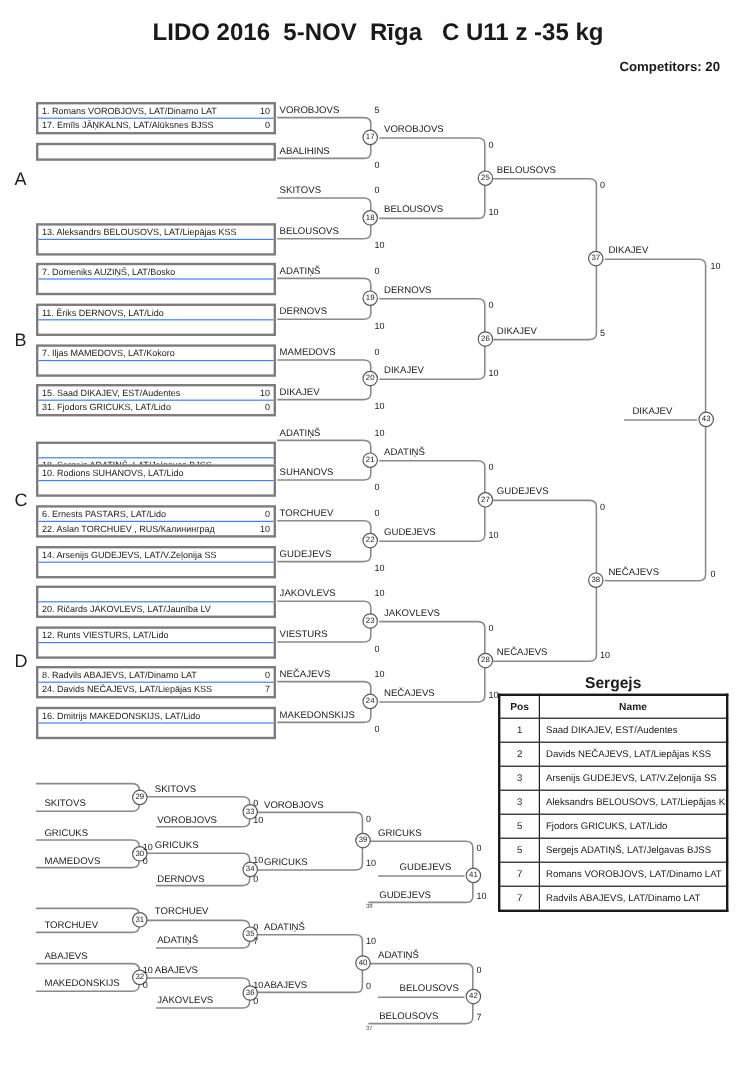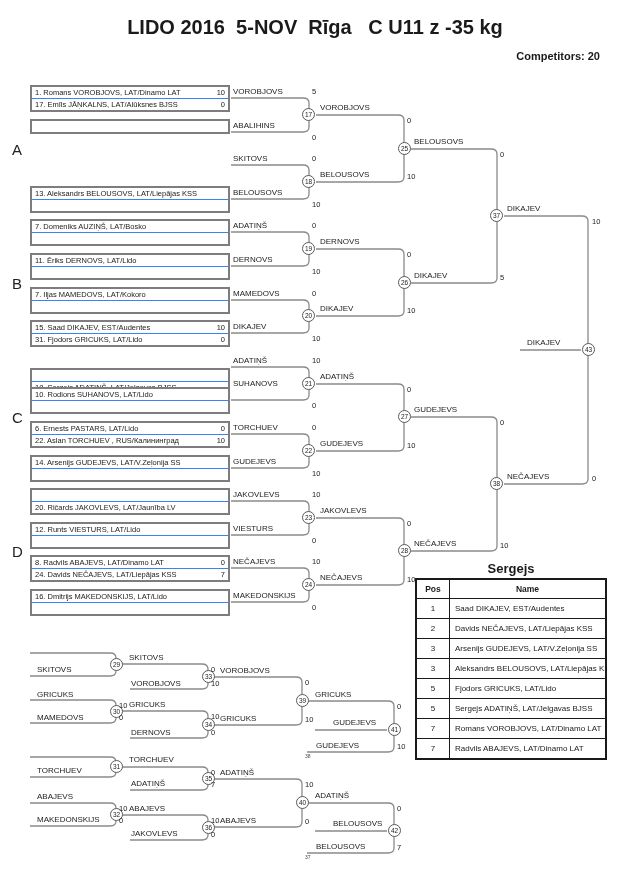--- a/index.html
+++ b/index.html
@@ -231,21 +231,21 @@
 
   <div class="abs wlab" style="top:87px">VOROBJOVS</div>
   <div class="abs wlab" style="top:121px">ABALIHINS</div>
   <div class="abs wlab" style="top:154px">SKITOVS</div>
   <div class="abs wlab" style="top:188px">BELOUSOVS</div>
   <div class="abs wlab" style="top:221px">ADATIŅŠ</div>
   <div class="abs wlab" style="top:255px">DERNOVS</div>
   <div class="abs wlab" style="top:289px">MAMEDOVS</div>
   <div class="abs wlab" style="top:322px">DIKAJEV</div>
   <div class="abs wlab" style="top:356px">ADATIŅŠ</div>
-  <div class="abs wlab" style="top:379px">SUHANOVS</div>
+  <div class="abs wlab" style="top:389px">SUHANOVS</div>
   <div class="abs wlab" style="top:423px">TORCHUEV</div>
   <div class="abs wlab" style="top:457px">GUDEJEVS</div>
   <div class="abs wlab" style="top:490px">JAKOVLEVS</div>
   <div class="abs wlab" style="top:524px">VIESTURS</div>
   <div class="abs wlab" style="top:557px">NEČAJEVS</div>
   <div class="abs wlab" style="top:591px">MAKEDONSKIJS</div>
 
   <div class="abs circle" style="left:302px;top:108px">17</div>
   <div class="abs circle" style="left:302px;top:175px">18</div>
   <div class="abs circle" style="left:302px;top:242px">19</div>

